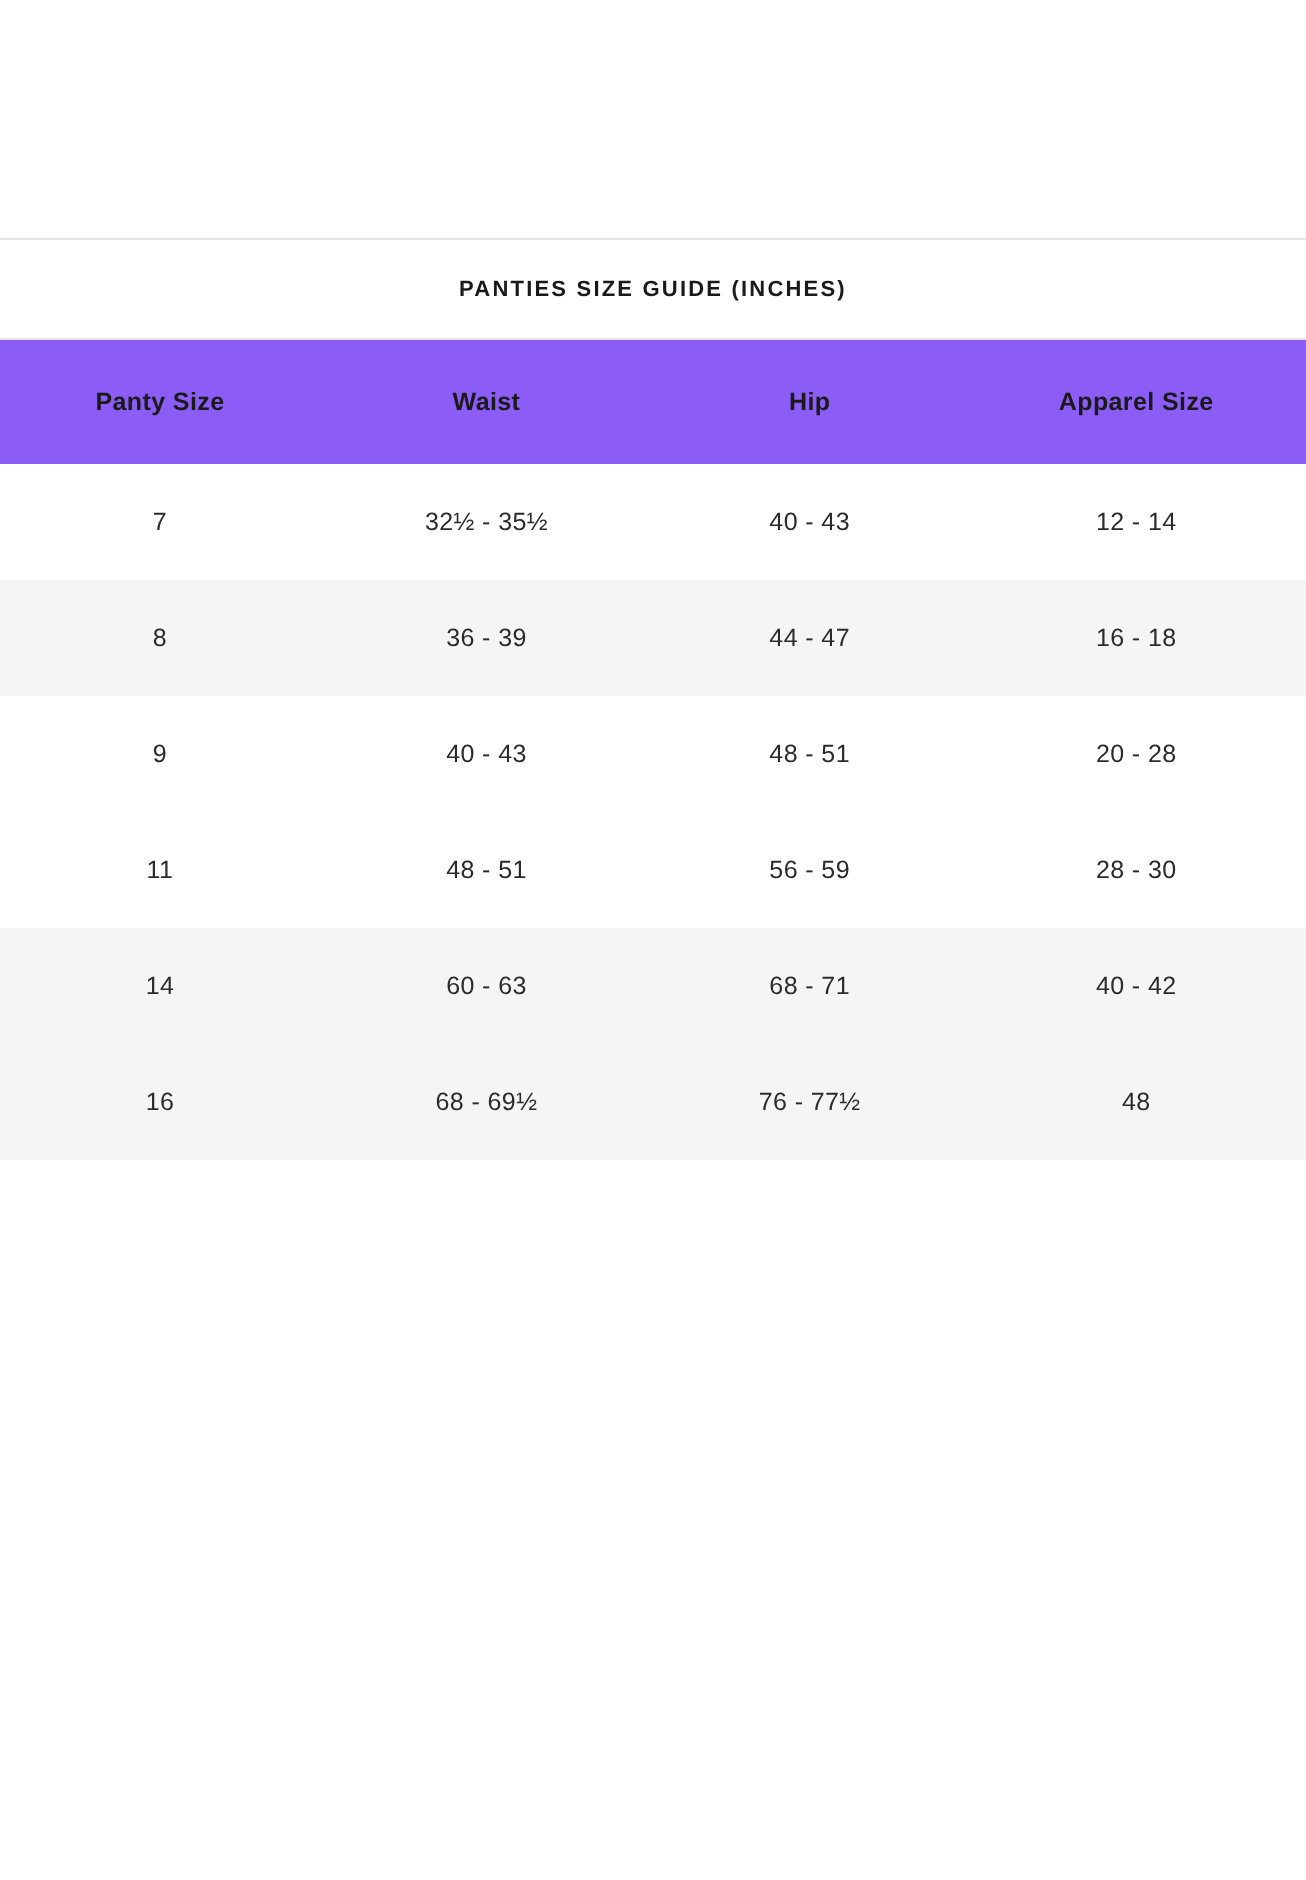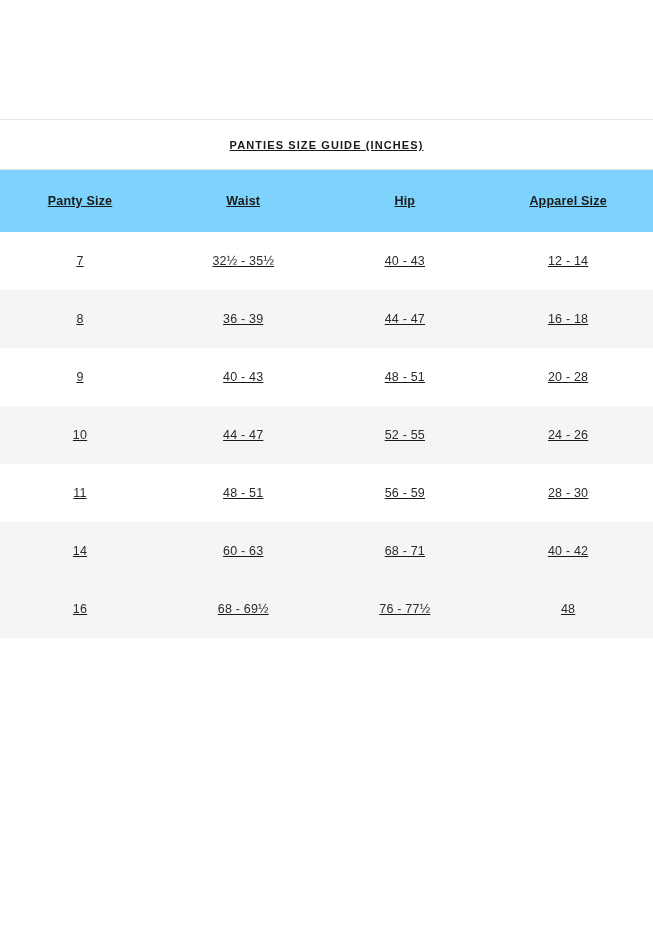--- a/index.html
+++ b/index.html
@@ -13,21 +13,20 @@
     font-family: "Liberation Sans", sans-serif;
     color: #1a1a1a;
     -webkit-font-smoothing: antialiased;
   }
 
   .page {
     width: 653px;
     height: 940px;
     position: relative;
     box-sizing: border-box;
-    text-decoration: underline;
   }
 
   .spacer-top {
     height: 119px;
   }
 
   .size-table {
     width: 100%;
     border-collapse: collapse;
     table-layout: fixed;
@@ -42,21 +41,21 @@
 
   .title-text {
     font-size: 11px;
     font-weight: bold;
     letter-spacing: 1.1px;
     color: #1a1a1a;
     text-transform: uppercase;
   }
 
   thead.col-head tr {
-    background: #7dd3fc;
+    background: #8b5cf6;
   }
 
   thead.col-head th {
     font-size: 12.5px;
     font-weight: bold;
     color: #1a1a1a;
     text-align: center;
     padding: 24px 0 24px 0;
     letter-spacing: 0.2px;
   }
@@ -126,26 +125,20 @@
         <td>36 - 39</td>
         <td>44 - 47</td>
         <td>16 - 18</td>
       </tr>
       <tr class="odd-row">
         <td>9</td>
         <td>40 - 43</td>
         <td>48 - 51</td>
         <td>20 - 28</td>
       </tr>
-      <tr class="even-row">
-        <td>10</td>
-        <td>44 - 47</td>
-        <td>52 - 55</td>
-        <td>24 - 26</td>
-      </tr>
       <tr class="odd-row">
         <td>11</td>
         <td>48 - 51</td>
         <td>56 - 59</td>
         <td>28 - 30</td>
       </tr>
       <tr class="even-row">
         <td>14</td>
         <td>60 - 63</td>
         <td>68 - 71</td>

